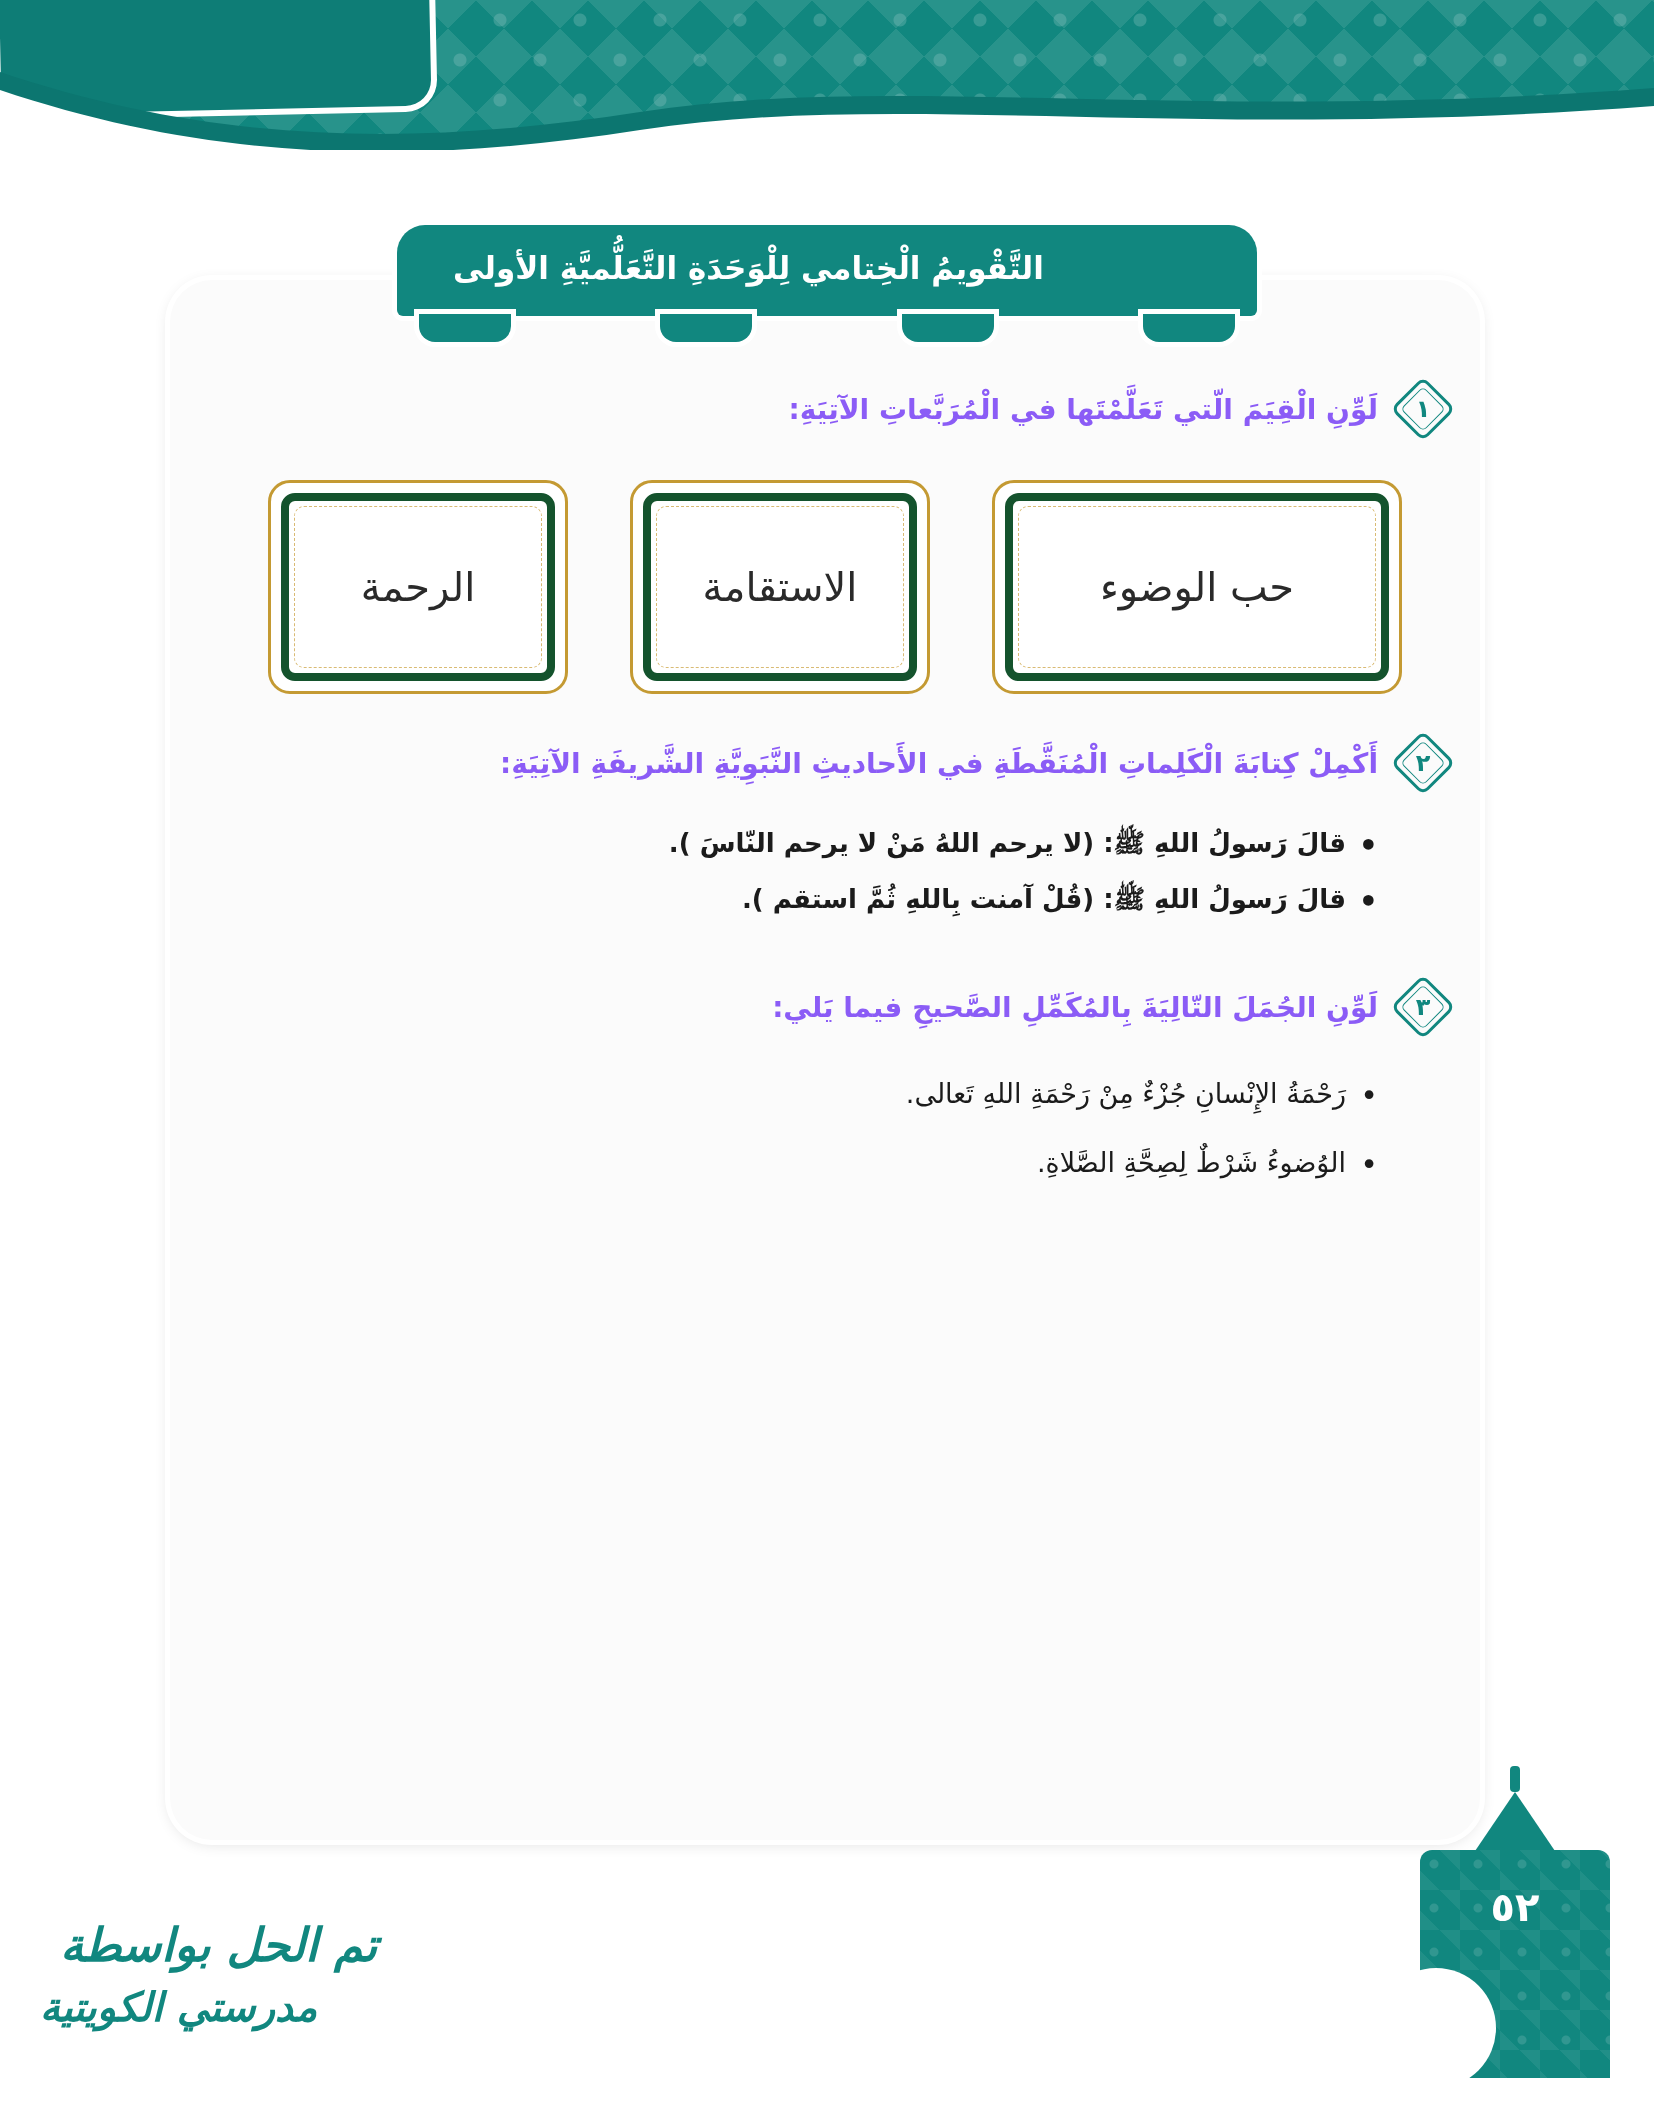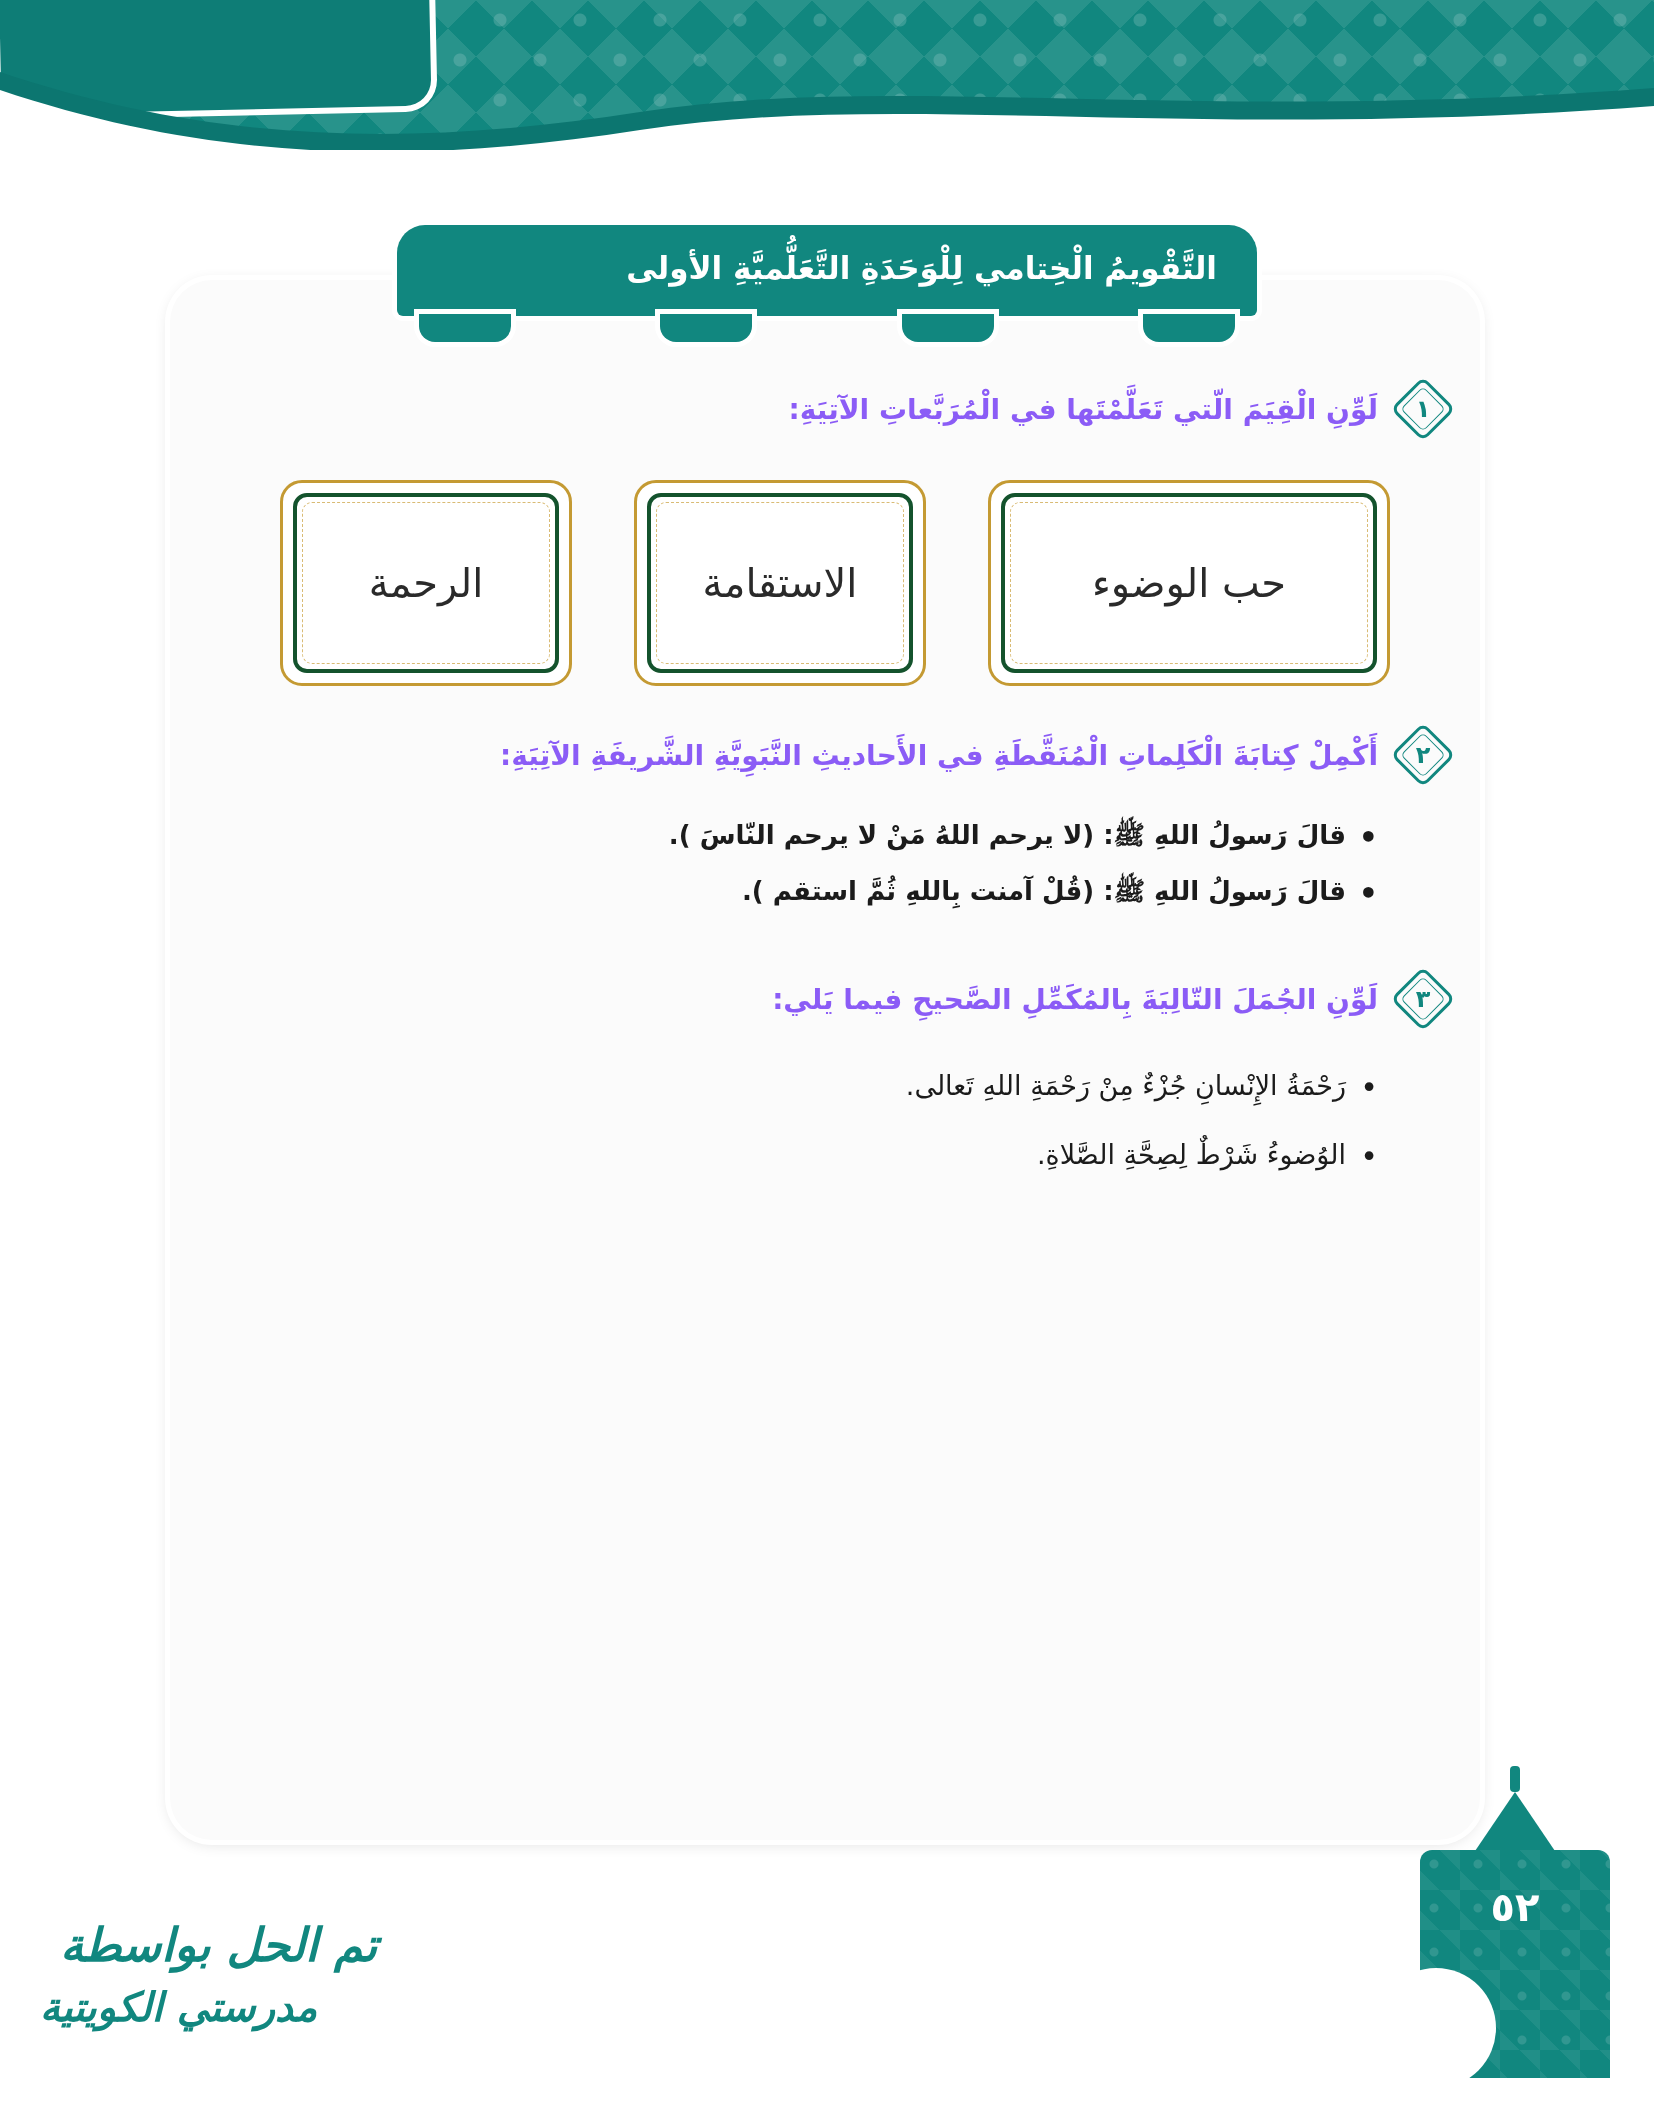--- a/index.html
+++ b/index.html
@@ -69,21 +69,21 @@
     top: 225px;
     transform: translateX(-50%);
     width: 860px;
     z-index: 5;
   }
   .title-plaque {
     position: relative;
     background: #11877f;
     border-radius: 28px 28px 6px 6px;
     padding: 22px 40px 26px 56px;
-    text-align: right;
+    text-align: left;
     box-shadow: 0 0 0 5px #ffffff;
   }
   .title-plaque .title-text {
     color: #ffffff;
     font-size: 31px;
     font-weight: bold;
     line-height: 1.4;
     letter-spacing: 0;
   }
   .plaque-teeth {
@@ -165,21 +165,21 @@
     padding-left: 20px;
   }
   .value-box {
     position: relative;
     background: #ffffff;
     border: 3px solid #c49a33;
     border-radius: 22px;
     padding: 10px;
   }
   .value-box .inner {
-    border: 4px solid #14532d;
+    border: 8px solid #14532d;
     border-radius: 14px;
     padding: 26px 34px;
     min-width: 160px;
     min-height: 120px;
     display: flex;
     align-items: center;
     justify-content: center;
     position: relative;
   }
   .value-box .inner::before {

